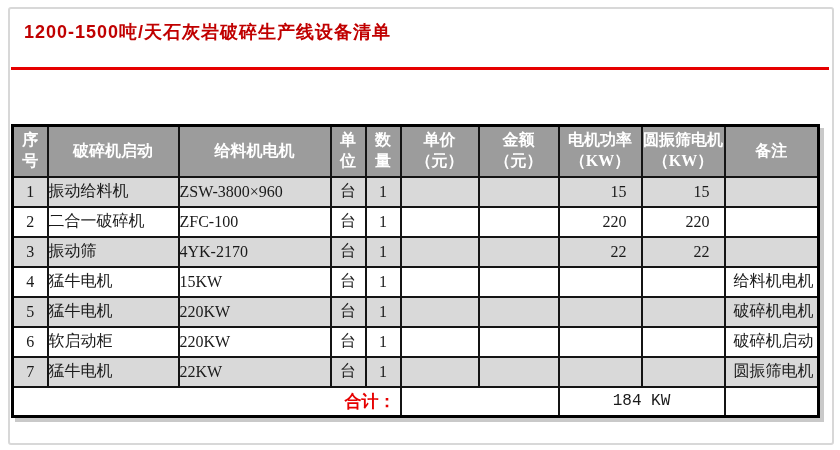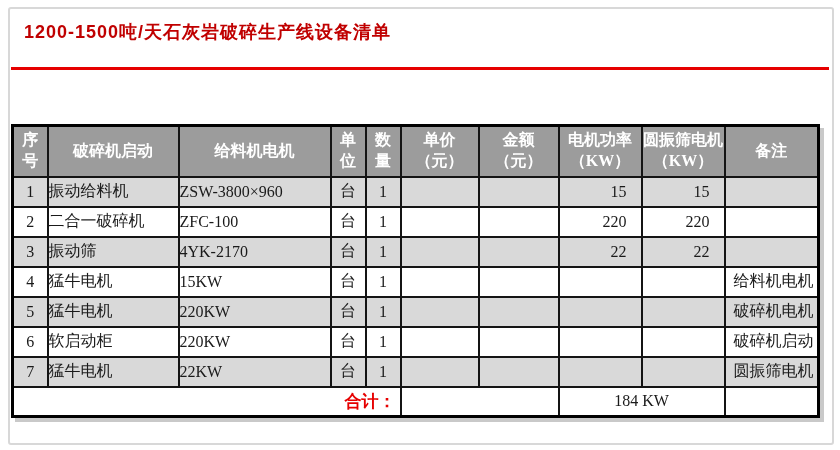--- a/index.html
+++ b/index.html
@@ -48,21 +48,21 @@
   .equip th{
     background:var(--header-bg);color:#ffffff;
     font-size:16px;font-weight:bold;text-align:center;line-height:1.3;
   }
   .equip tbody tr{height:30px;font-size:16px;background:#ffffff;}
   .equip tbody tr.alt{background:var(--alt-row);}
   td.c-no,td.c-unit,td.c-qty{text-align:center;}
   td.c-name,td.c-model{text-align:left;padding-left:0;}
   td.c-power,td.c-ptotal{text-align:right;padding-right:14px;}
   td.c-remark{text-align:left;padding-left:8px;}
-  tr.total-row{height:30px;background:#ffffff;}
+  tr.total-row{height:30px;background:#ffffff;font-family:Liberation Mono, monospace;}
   td.total-label{
     text-align:right;padding-right:4px;
     color:var(--accent-red);font-weight:bold;font-size:17px;
   }
   td.total-value{text-align:center;font-size:16px;}
 </style>
 </head>
 <body>
 
 <div class="screen">

